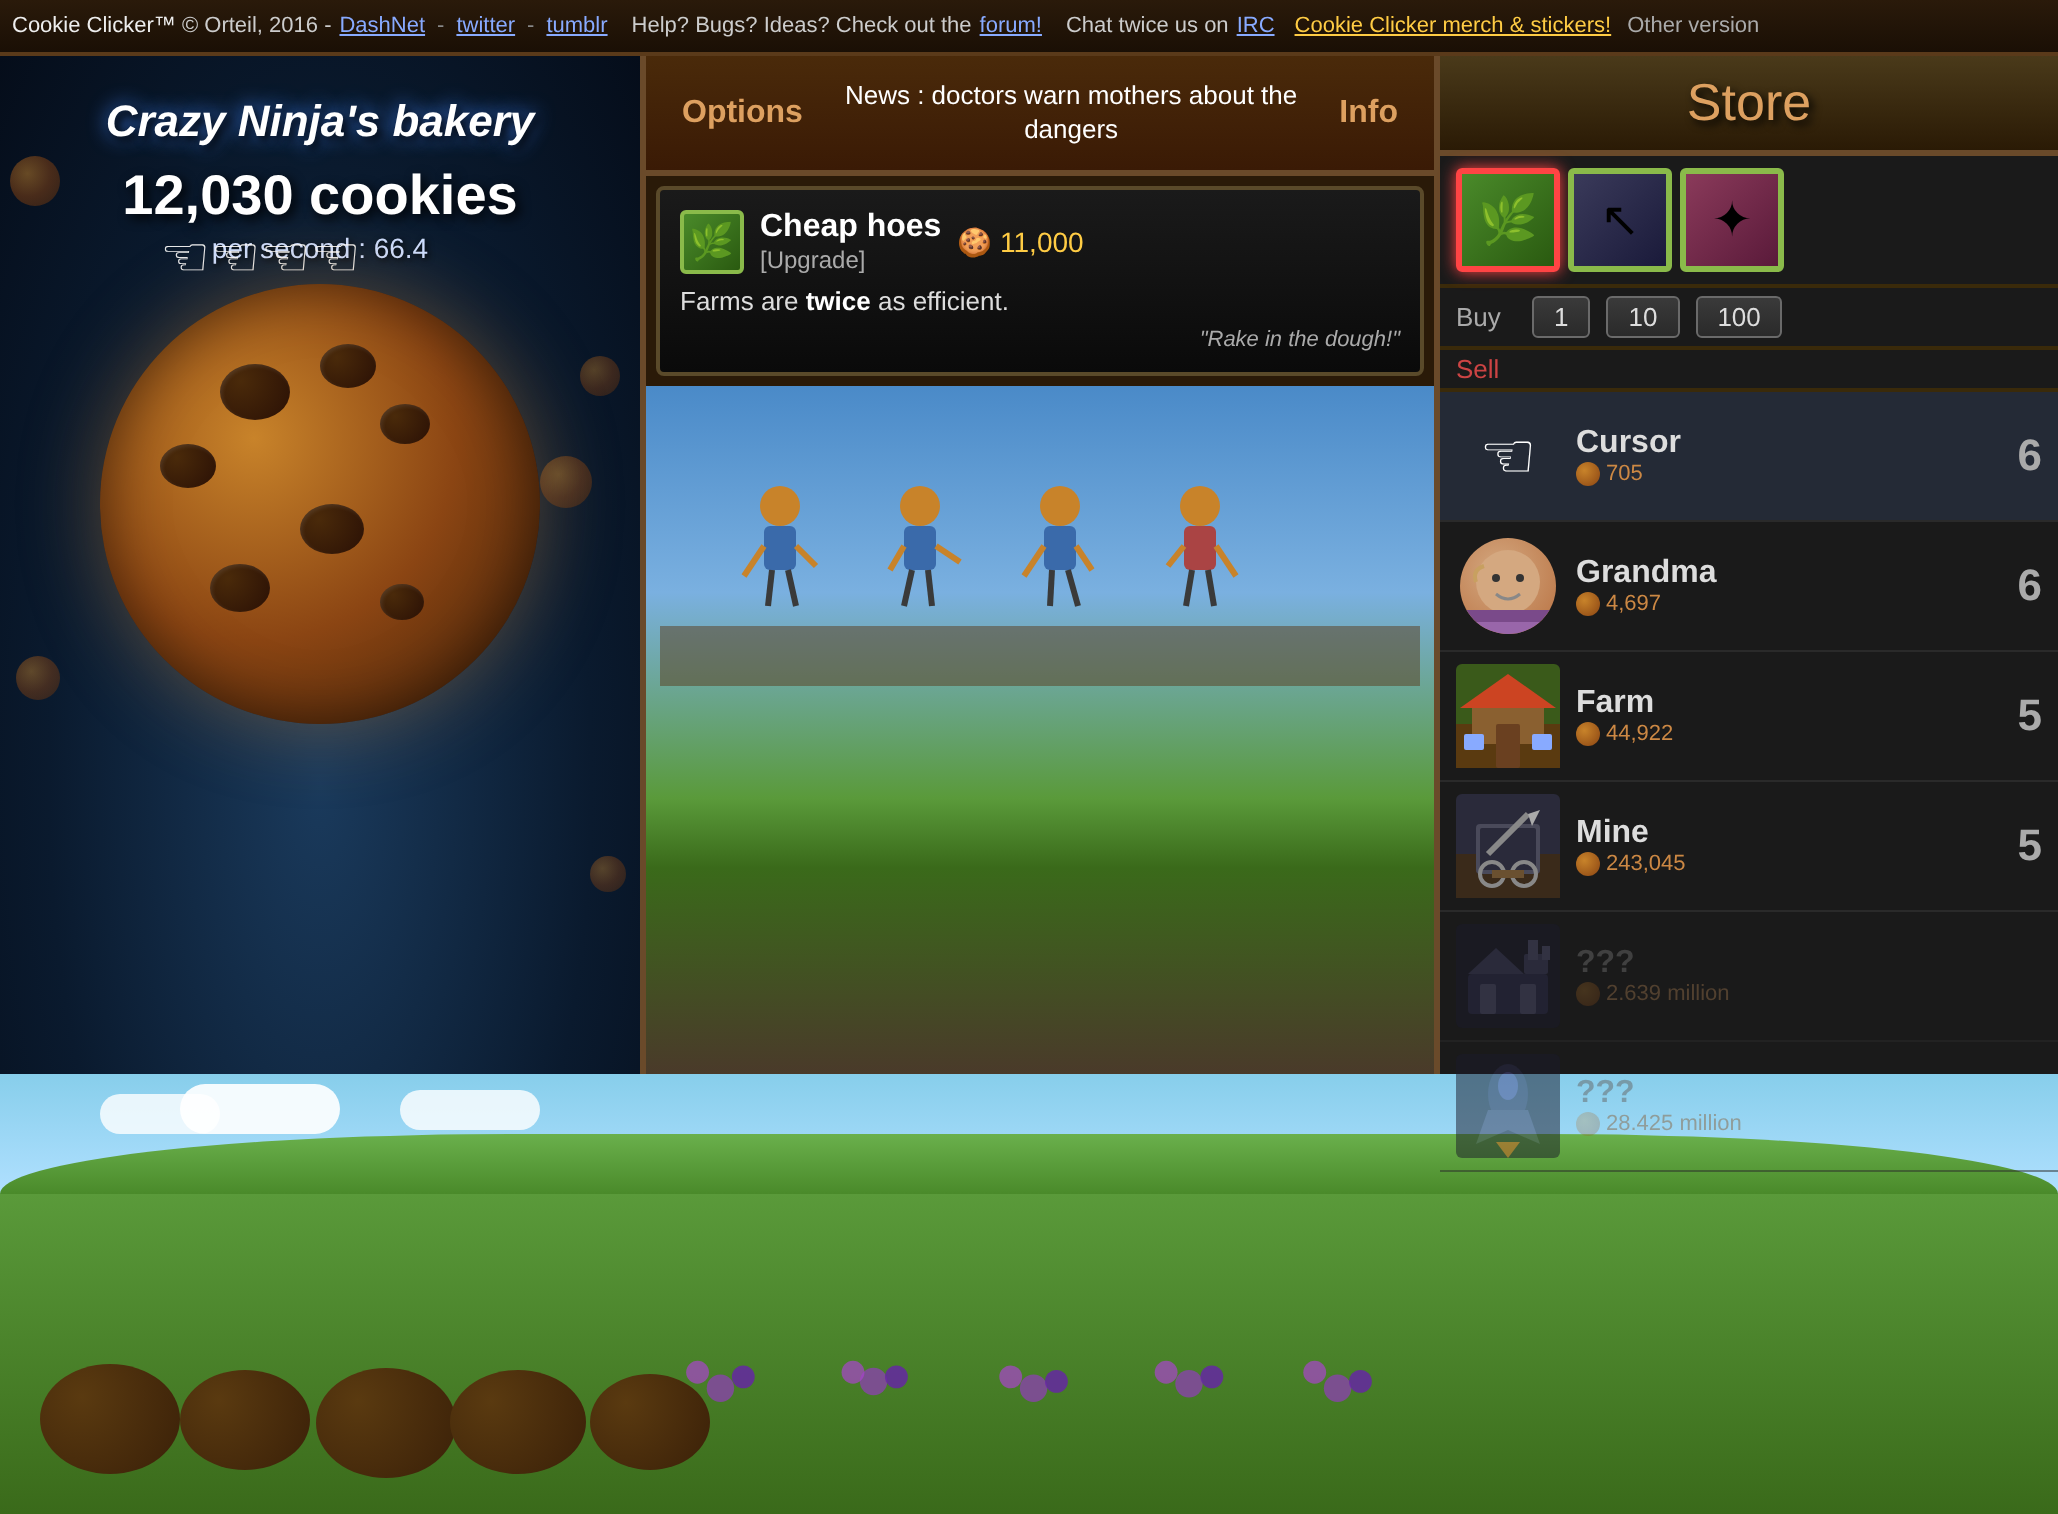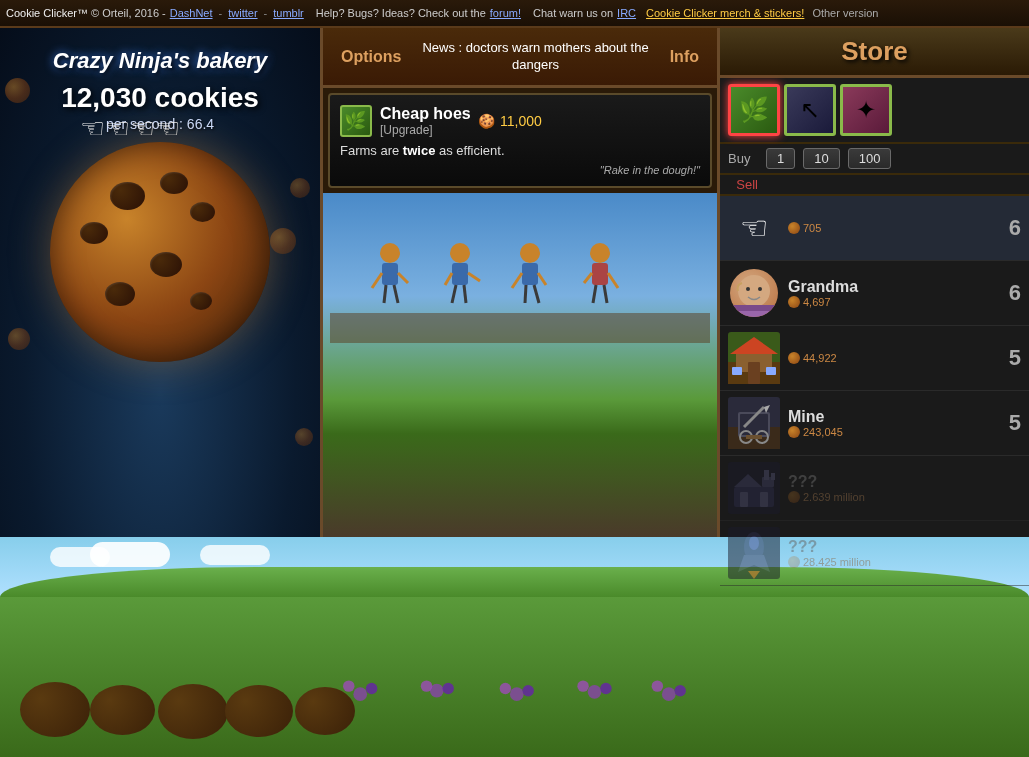--- a/index.html
+++ b/index.html
@@ -274,21 +274,21 @@
     #store-header {
       background: linear-gradient(to bottom, #4a3a1a, #2a1a05);
       border-bottom: 3px solid #6a4a2a;
       padding: 8px 0;
       text-align: center;
     }
 
     #store-title {
       color: #dda060;
       font-size: 26px;
-      font-weight: bold;
+      font-weight: normal;
       text-shadow: 2px 2px 4px #000;
     }
 
     
     #upgrades-row {
       display: flex;
       gap: 4px;
       padding: 6px 8px;
       background: #1a1a1a;
       border-bottom: 2px solid #3a2a0a;
@@ -448,21 +448,21 @@
     <span>Cookie Clicker™</span>
     <span style="color:#ccc;">© Orteil, 2016 -</span>
   </span>
   <span class="link">DashNet</span>
   <span class="sep">-</span>
   <span class="link">twitter</span>
   <span class="sep">-</span>
   <span class="link">tumblr</span>
   <span style="color:#ccc; margin-left:8px;">Help? Bugs? Ideas? Check out the</span>
   <span class="link">forum!</span>
-  <span style="color:#ccc; margin-left:8px;">Chat warn us on</span>
+  <span style="color:#ccc; margin-left:8px;">Chat twice us on</span>
   <span class="link">IRC</span>
   <span class="merch" style="margin-left:6px;">Cookie Clicker merch &amp; stickers!</span>
   <span class="other">Other version</span>
 </div>
 
 <div id="main">
 
   <div id="left-panel">
 
     <div class="float-cookie" style="top:50px;left:5px;width:25px;height:25px;opacity:0.5;"></div>
@@ -626,30 +626,31 @@
       </div>
     </div>
 
     <div id="buy-sell-row">
       <span class="bs-label">Buy</span>
       <button class="qty-btn">1</button>
       <button class="qty-btn">10</button>
       <button class="qty-btn">100</button>
     </div>
     <div style="background:#1a1a1a;padding:2px 8px;border-bottom:2px solid #3a2a0a;display:flex;align-items:center;gap:8px;">
-      <span class="bs-label" style="color:#cc4444;text-align:right;">Sell</span>
+      <span class="bs-label" style="color:#cc4444;">Sell</span>
     </div>
 
     <div id="store-items">
 
       <div class="store-item cursor-item">
         <div class="store-item-icon">
           <span class="cursor-hand">☜</span>
         </div>
         <div class="store-item-info">
+          <div class="store-item-name">Cursor</div>
           <div class="store-item-cost">
             <span class="cookie-icon-small"></span>
             <span>705</span>
           </div>
         </div>
         <div class="store-item-count">6</div>
       </div>
 
       <div class="store-item">
         <div class="store-item-icon">
@@ -684,20 +685,21 @@
               <rect x="0" y="30" width="52" height="22" fill="#5a3a10"></rect>
               <rect x="8" y="20" width="36" height="20" fill="#8a6030" rx="2"></rect>
               <polygon points="26,5 2,22 50,22" fill="#cc4422"></polygon>
               <rect x="20" y="30" width="12" height="22" fill="#6a4020" rx="1"></rect>
               <rect x="4" y="35" width="10" height="8" fill="#88aaff" rx="1"></rect>
               <rect x="38" y="35" width="10" height="8" fill="#88aaff" rx="1"></rect>
             </svg>
           </div>
         </div>
         <div class="store-item-info">
+          <div class="store-item-name">Farm</div>
           <div class="store-item-cost">
             <span class="cookie-icon-small"></span>
             <span>44,922</span>
           </div>
         </div>
         <div class="store-item-count">5</div>
       </div>
 
       <div class="store-item">
         <div class="store-item-icon">

